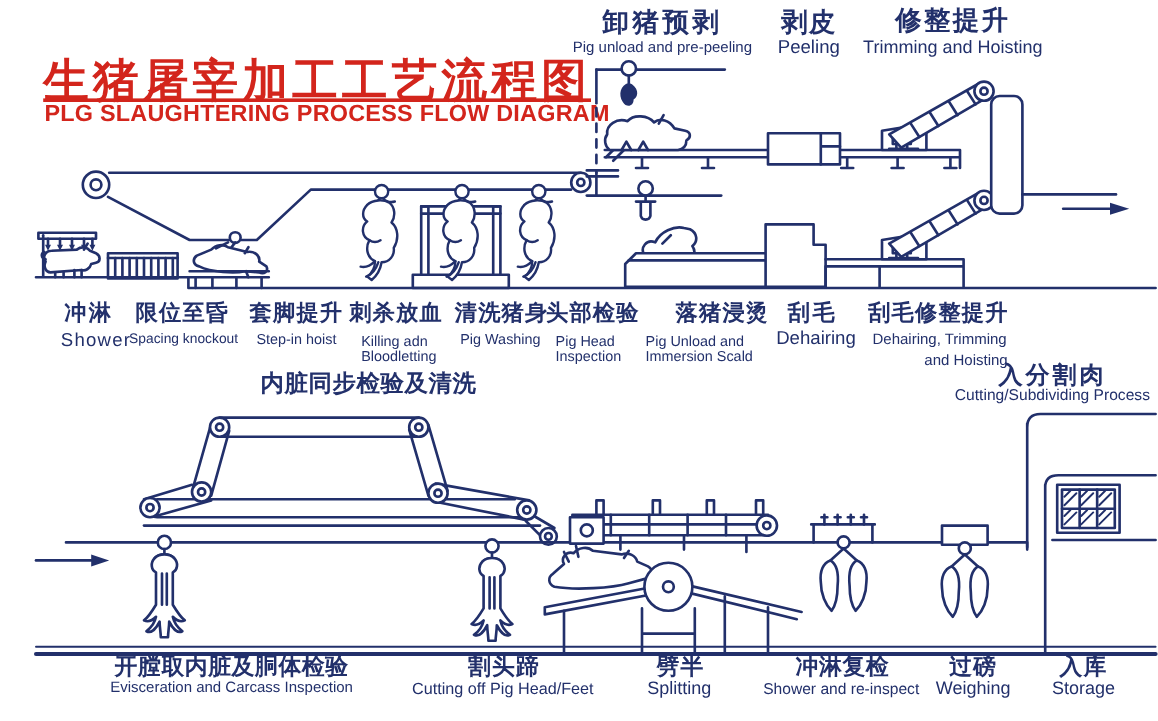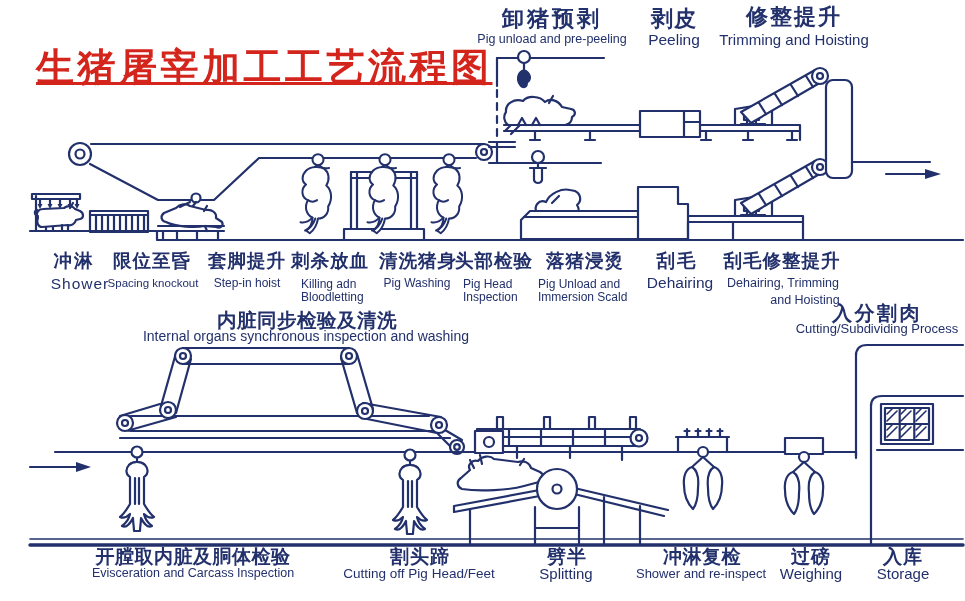--- a/index.html
+++ b/index.html
@@ -19,20 +19,21 @@
               letter-spacing:3.5px; color:var(--red); white-space:nowrap;text-decoration:underline; }
   .title-en { position:absolute; left:37px; top:84px; font-size:19.5px; font-weight:700;
               letter-spacing:0.2px; color:var(--red); white-space:nowrap; }
 </style>
 </head>
 <body>
 
 <div id="stage">
 
   <div class="title-zh">生猪屠宰加工工艺流程图</div>
+  <div class="title-en">PLG SLAUGHTERING PROCESS FLOW DIAGRAM</div>
 
   <div class="lbl zh" style="left:552px;top:7px;font-size:22px;letter-spacing:3px">卸猪预剥</div>
   <div class="lbl" style="left:552px;top:33px;font-size:12.5px">Pig unload and pre-peeling</div>
   <div class="lbl zh" style="left:674px;top:7px;font-size:22px;letter-spacing:1px">剥皮</div>
   <div class="lbl" style="left:674px;top:32px;font-size:15.5px">Peeling</div>
   <div class="lbl zh" style="left:794px;top:5px;font-size:22px;letter-spacing:2px">修整提升</div>
   <div class="lbl" style="left:794px;top:32px;font-size:15px">Trimming and Hoisting</div>
 
   <div class="lbl zh" style="left:74px;top:251px;font-size:18.5px;letter-spacing:2px">冲淋</div>
   <div class="lbl" style="left:80px;top:276px;font-size:15.5px;letter-spacing:1px">Shower</div>
@@ -41,31 +42,30 @@
   <div class="lbl zh" style="left:247px;top:251px;font-size:18.5px;letter-spacing:1px">套脚提升</div>
   <div class="lbl" style="left:247px;top:277px;font-size:12px">Step-in hoist</div>
   <div class="lbl zh" style="left:330px;top:251px;font-size:18.5px;letter-spacing:1px">刺杀放血</div>
   <div class="lbl-l" style="left:301px;top:278px;font-size:12px">Killing adn</div>
   <div class="lbl-l" style="left:301px;top:291px;font-size:12px">Bloodletting</div>
   <div class="lbl zh" style="left:418px;top:251px;font-size:18.5px;letter-spacing:1px">清洗猪身</div>
   <div class="lbl" style="left:417px;top:277px;font-size:12px">Pig Washing</div>
   <div class="lbl zh" style="left:494px;top:251px;font-size:18.5px;letter-spacing:1px">头部检验</div>
   <div class="lbl-l" style="left:463px;top:278px;font-size:12px">Pig Head</div>
   <div class="lbl-l" style="left:463px;top:291px;font-size:12px">Inspection</div>
-  <div class="lbl zh" style="left:585px;top:251px;font-size:18.5px;letter-spacing:1px">落猪浸烫</div>
+  <div class="lbl zh" style="left:602px;top:251px;font-size:18.5px;letter-spacing:1px">落猪浸烫</div>
   <div class="lbl-l" style="left:538px;top:278px;font-size:12px">Pig Unload and</div>
   <div class="lbl-l" style="left:538px;top:291px;font-size:12px">Immersion Scald</div>
   <div class="lbl zh" style="left:677px;top:251px;font-size:18.5px;letter-spacing:2px">刮毛</div>
   <div class="lbl" style="left:680px;top:275px;font-size:15.5px">Dehairing</div>
   <div class="lbl zh" style="left:782px;top:251px;font-size:18.5px;letter-spacing:1px">刮毛修整提升</div>
   <div class="lbl" style="left:783px;top:277px;font-size:12.5px">Dehairing, Trimming</div>
   <div class="lbl" style="left:805px;top:294px;font-size:12.5px">and Hoisting</div>
 
   <div class="lbl zh" style="left:307px;top:310px;font-size:19.5px;letter-spacing:0.5px">内脏同步检验及清洗</div>
-  <div class="lbl" style="left:306px;top:329px;font-size:14px">Internal organs synchronous inspection and washing</div>
 
   <div class="lbl zh" style="left:877px;top:303px;font-size:20px;letter-spacing:2.5px">入分割肉</div>
   <div class="lbl" style="left:877px;top:322px;font-size:13px">Cutting/Subdividing Process</div>
 
   <div class="lbl" style="left:193px;top:567px;font-size:12.5px">Evisceration and Carcass Inspection</div>
   <div class="lbl zh" style="left:193px;top:547px;font-size:19px;letter-spacing:0.5px">开膛取内脏及胴体检验</div>
   <div class="lbl zh" style="left:420px;top:547px;font-size:19px;letter-spacing:1px">割头蹄</div>
   <div class="lbl" style="left:419px;top:567px;font-size:13.5px">Cutting off Pig Head/Feet</div>
   <div class="lbl zh" style="left:567px;top:547px;font-size:19px;letter-spacing:1px">劈半</div>
   <div class="lbl" style="left:566px;top:566px;font-size:15px">Splitting</div>

